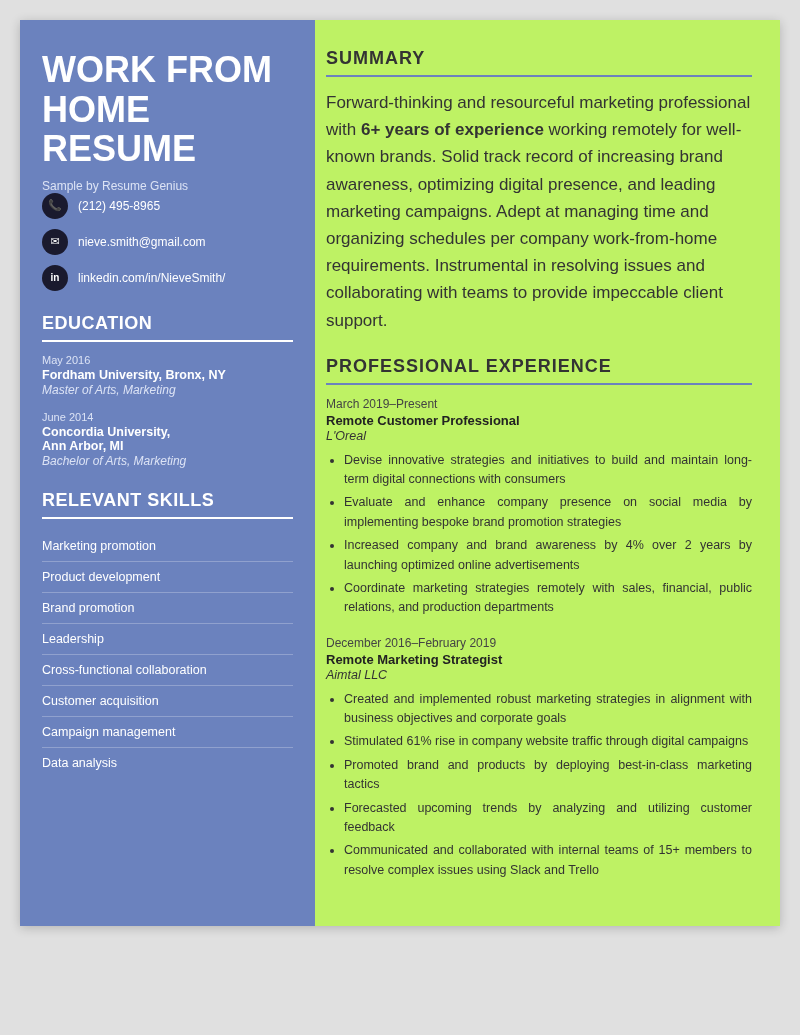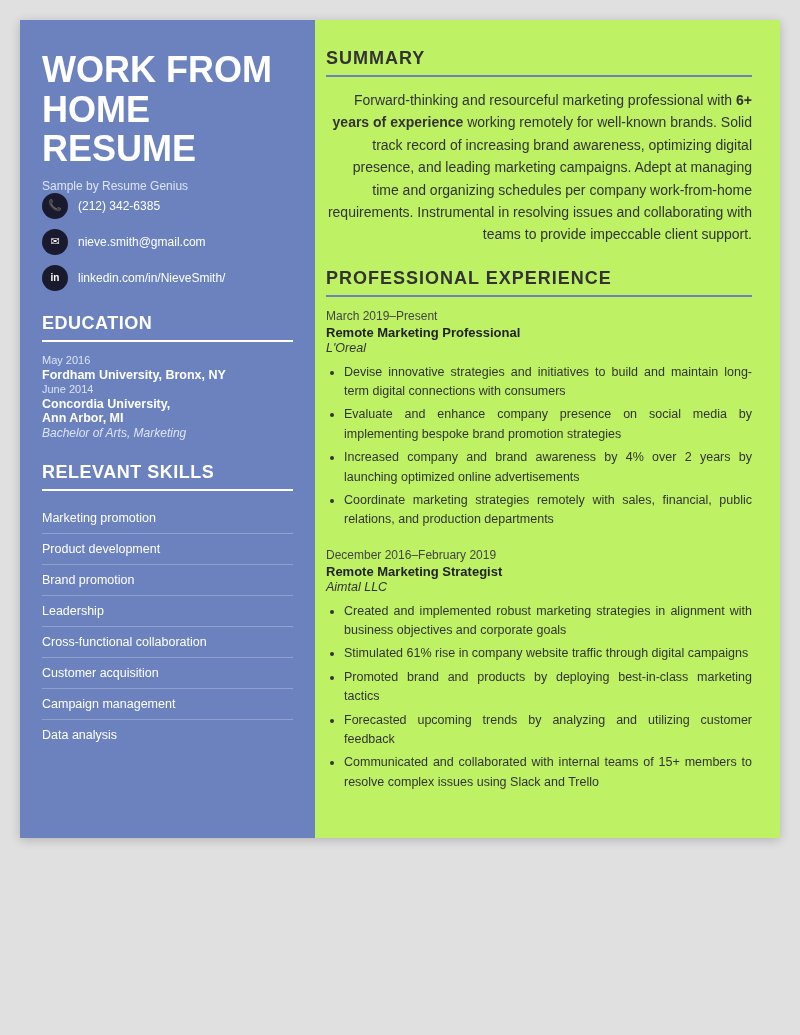--- a/index.html
+++ b/index.html
@@ -111,24 +111,24 @@
       color: #333;
       letter-spacing: 1px;
       margin-bottom: 6px;
     }
     .section-divider {
       border: none;
       border-top: 2px solid #6b82be;
       margin-bottom: 12px;
     }
     .summary-text {
-      font-size: 14px;
+      font-size: 17px;
       color: #333;
       line-height: 1.6;
-      text-align: right;
+      text-align: left;
       margin-bottom: 22px;
     }
     .summary-text strong {
       font-weight: bold;
     }
     .job-date {
       font-size: 12px;
       color: #444;
       margin-bottom: 2px;
     }
@@ -161,37 +161,38 @@
 <body>
 
 <div class="resume-container">
 
   <div class="sidebar">
     <div class="sidebar-title">WORK FROM HOME RESUME</div>
     <div class="sidebar-subtitle">Sample by Resume Genius</div>
 
     <div class="contact-item">
       <div class="contact-icon">📞</div>
-      <span>(212) 342-6385</span>
+      <span>(212) 495-8965</span>
     </div>
     <div class="contact-item">
       <div class="contact-icon">✉</div>
       <span>nieve.smith@gmail.com</span>
     </div>
     <div class="contact-item">
       <div class="contact-icon" style="font-weight:bold;font-size:10px;">in</div>
       <span>linkedin.com/in/NieveSmith/</span>
     </div>
 
     <div class="sidebar-section-title">EDUCATION</div>
     <hr class="sidebar-divider">
 
     <div>
       <div class="edu-date">May 2016</div>
       <div class="edu-school">Fordham University, Bronx, NY</div>
+      <div class="edu-degree">Master of Arts, Marketing</div>
     </div>
 
     <div>
       <div class="edu-date">June 2014</div>
       <div class="edu-school">Concordia University,<br>Ann Arbor, MI</div>
       <div class="edu-degree">Bachelor of Arts, Marketing</div>
     </div>
 
     <div class="sidebar-section-title">RELEVANT SKILLS</div>
     <hr class="sidebar-divider">
@@ -214,21 +215,21 @@
     <hr class="section-divider">
     <div class="summary-text">
       Forward-thinking and resourceful marketing professional with <strong>6+ years of experience</strong> working remotely for well-known brands. Solid track record of increasing brand awareness, optimizing digital presence, and leading marketing campaigns. Adept at managing time and organizing schedules per company work-from-home requirements. Instrumental in resolving issues and collaborating with teams to provide impeccable client support.
     </div>
 
     <div class="section-heading">PROFESSIONAL EXPERIENCE</div>
     <hr class="section-divider">
 
     <div>
       <div class="job-date">March 2019–Present</div>
-      <div class="job-title">Remote Marketing Professional</div>
+      <div class="job-title">Remote Customer Professional</div>
       <div class="job-company">L'Oreal</div>
       <ul class="job-bullets">
         <li>Devise innovative strategies and initiatives to build and maintain long-term digital connections with consumers</li>
         <li>Evaluate and enhance company presence on social media by implementing bespoke brand promotion strategies</li>
         <li>Increased company and brand awareness by 4% over 2 years by launching optimized online advertisements</li>
         <li>Coordinate marketing strategies remotely with sales, financial, public relations, and production departments</li>
       </ul>
     </div>
 
     <div>

